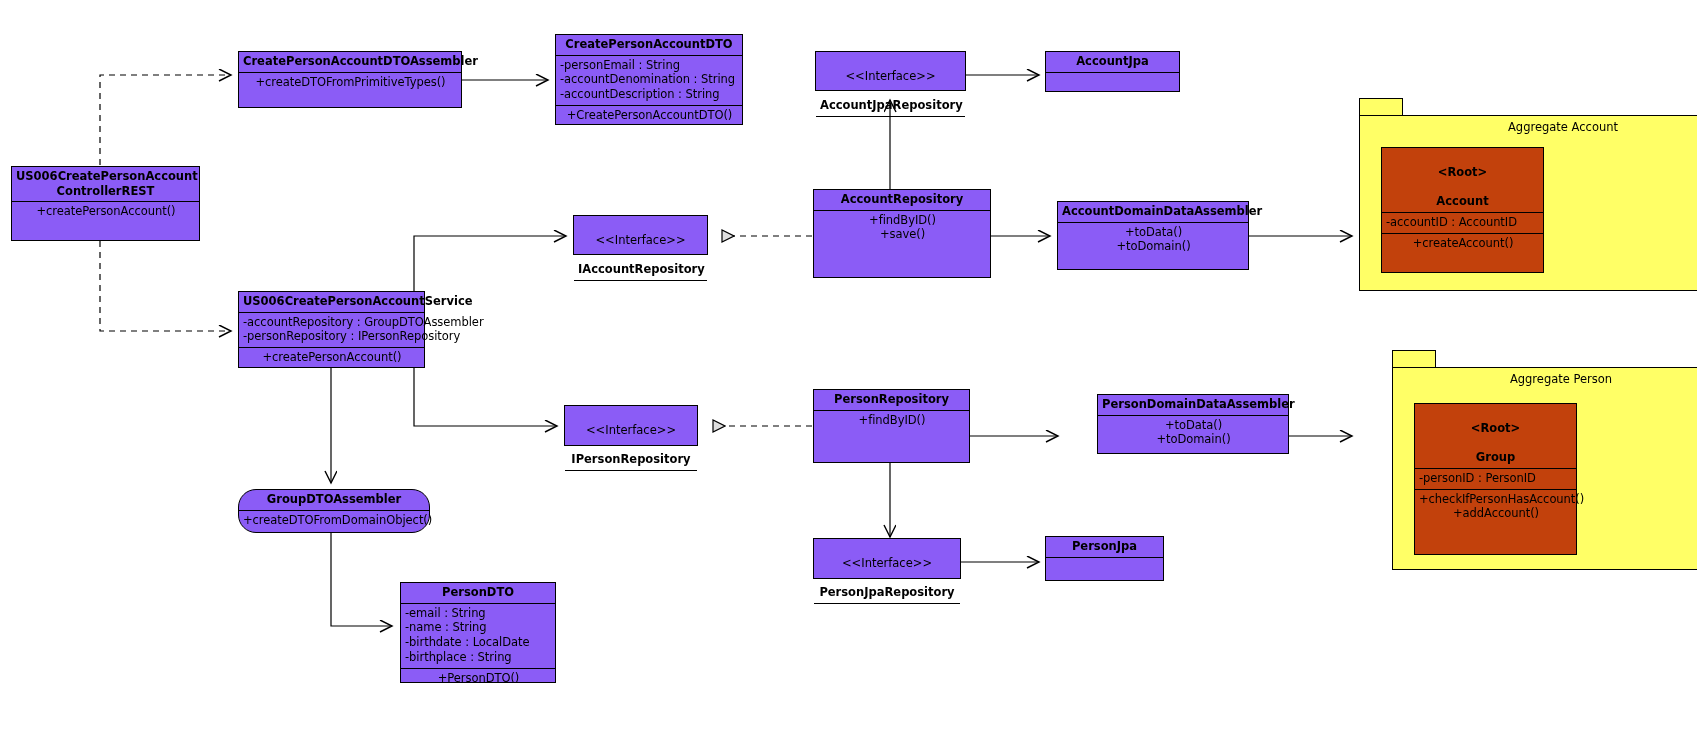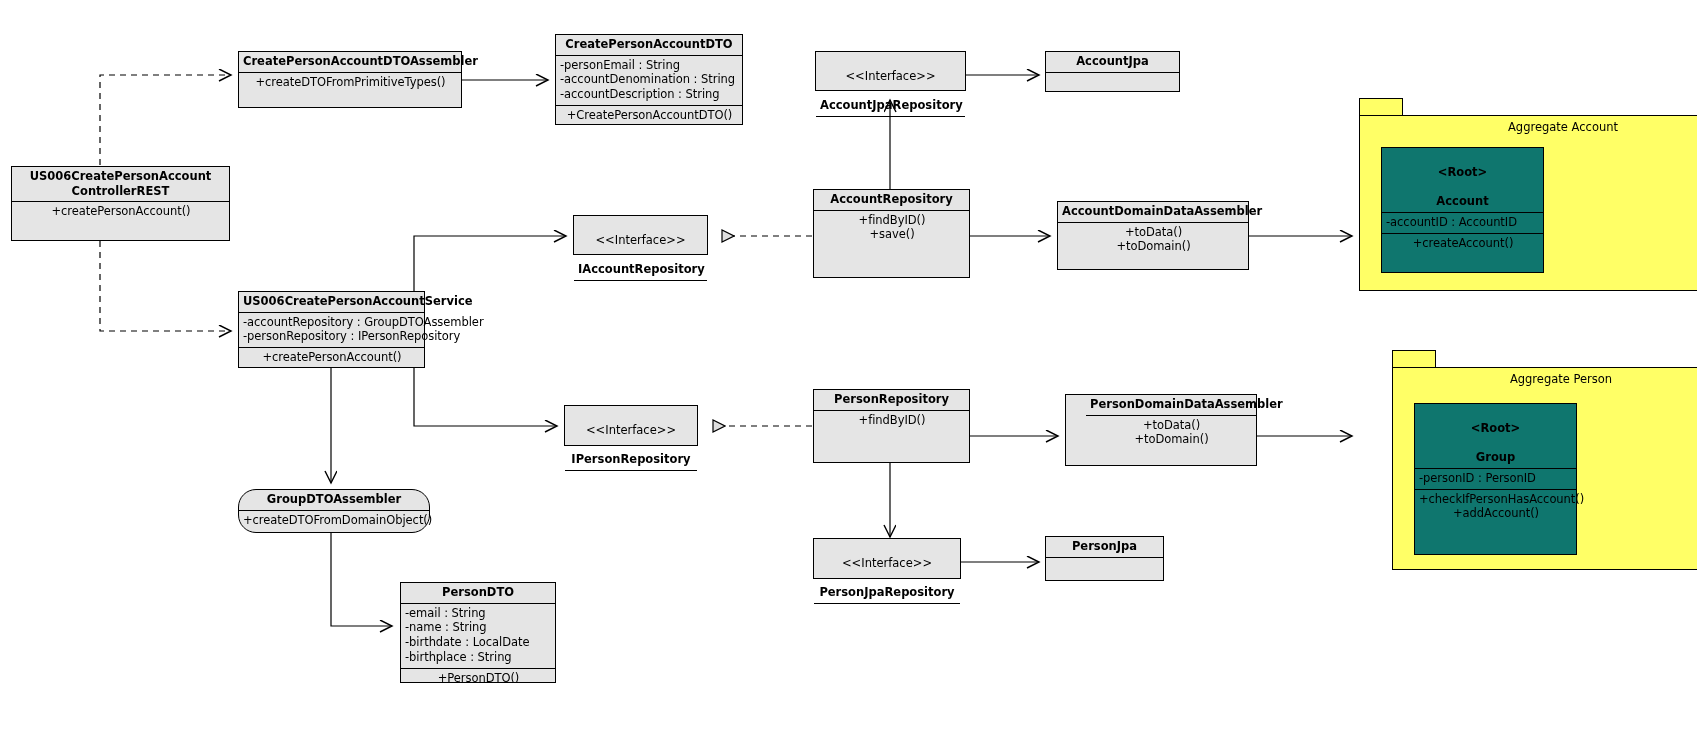--- a/index.html
+++ b/index.html
@@ -12,21 +12,21 @@
     width:1697px;
     height:749px;
     background:#ffffff;
     overflow:hidden;
   }
   
   .uml{
     position:absolute;
     box-sizing:border-box;
     border:1px solid #000;
-    background:#e5e5e5;
+    background:#8b5cf6;
     font-size:11.5px;
     line-height:1.28;
     color:#000;
   }
   .uml .hdr{
     box-sizing:border-box;
     border-bottom:1px solid #000;
     text-align:center;
     font-weight:bold;
     padding:2px 4px 3px 4px;
@@ -75,21 +75,21 @@
     box-sizing:border-box;
   }
   .pkg .pkgtitle{
     position:absolute;
     left:0;right:0;top:22px;
     text-align:center;
     font-size:11.5px;
     color:#000;
   }
   .uml.root{
-    background:#0f766e;
+    background:#c2410c;
   }
   svg.ov{
     position:absolute;left:0;top:0;
     width:1697px;height:749px;
     overflow:visible;
     pointer-events:none;
   }
 </style>
 </head>
 <body>
@@ -174,21 +174,21 @@
 
     <g>
       <path d="M961,562 L1039,562" fill="none" stroke="#000" stroke-width="1.2" marker-end="url(#openArrow)"></path>
     </g>
 
     <g>
       <path d="M331,533 L331,626 L392,626" fill="none" stroke="#000" stroke-width="1.2" marker-end="url(#openArrow)"></path>
     </g>
   </svg>
 
-  <div class="uml" style="left:11px;top:166px;width:219px;height:75px;">
+  <div class="uml" style="left:11px;top:166px;width:189px;height:75px;">
     <div class="hdr">US006CreatePersonAccount
 ControllerREST</div>
     <div class="cmp" style="border-bottom:none;height:46px;">
       <div class="row">+createPersonAccount()</div>
     </div>
   </div>
 
   <div class="uml" style="left:238px;top:51px;width:224px;height:57px;">
     <div class="hdr">CreatePersonAccountDTOAssembler</div>
     <div class="cmp" style="border-bottom:none;height:38px;">
@@ -214,21 +214,21 @@
       <span>AccountJpaRepository</span>
     </div>
     <div class="cmp empty"></div>
   </div>
 
   <div class="uml" style="left:1045px;top:51px;width:135px;height:41px;">
     <div class="hdr">AccountJpa</div>
     <div class="cmp empty" style="height:22px;"></div>
   </div>
 
-  <div class="uml" style="left:813px;top:189px;width:157px;height:89px;">
+  <div class="uml" style="left:813px;top:189px;width:178px;height:89px;">
     <div class="hdr">AccountRepository</div>
     <div class="cmp" style="border-bottom:none;height:70px;">
       <div class="row">+findByID()</div>
       <div class="row">+save()</div>
     </div>
   </div>
 
   <div class="uml" style="left:1057px;top:201px;width:192px;height:69px;">
     <div class="hdr">AccountDomainDataAssembler</div>
     <div class="cmp" style="border-bottom:none;height:50px;">
@@ -264,21 +264,21 @@
     <div class="cmp empty"></div>
   </div>
 
   <div class="uml" style="left:813px;top:389px;width:157px;height:74px;">
     <div class="hdr">PersonRepository</div>
     <div class="cmp" style="border-bottom:none;height:55px;">
       <div class="row">+findByID()</div>
     </div>
   </div>
 
-  <div class="uml" style="left:1065px;top:394px;width:192px;height:72px;padding-left:20px;">
+  <div class="uml" style="left:1097px;top:394px;width:192px;height:60px;">
     <div class="hdr">PersonDomainDataAssembler</div>
     <div class="cmp" style="border-bottom:none;height:41px;">
       <div class="row">+toData()</div>
       <div class="row">+toDomain()</div>
     </div>
   </div>
 
   <div class="uml" style="left:813px;top:538px;width:148px;height:41px;">
     <div class="hdr iface">
       <span class="stereo">&lt;&lt;Interface&gt;&gt;</span>

